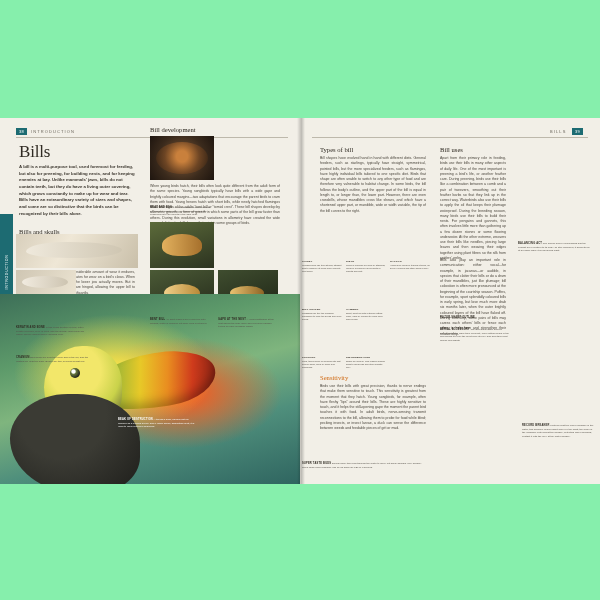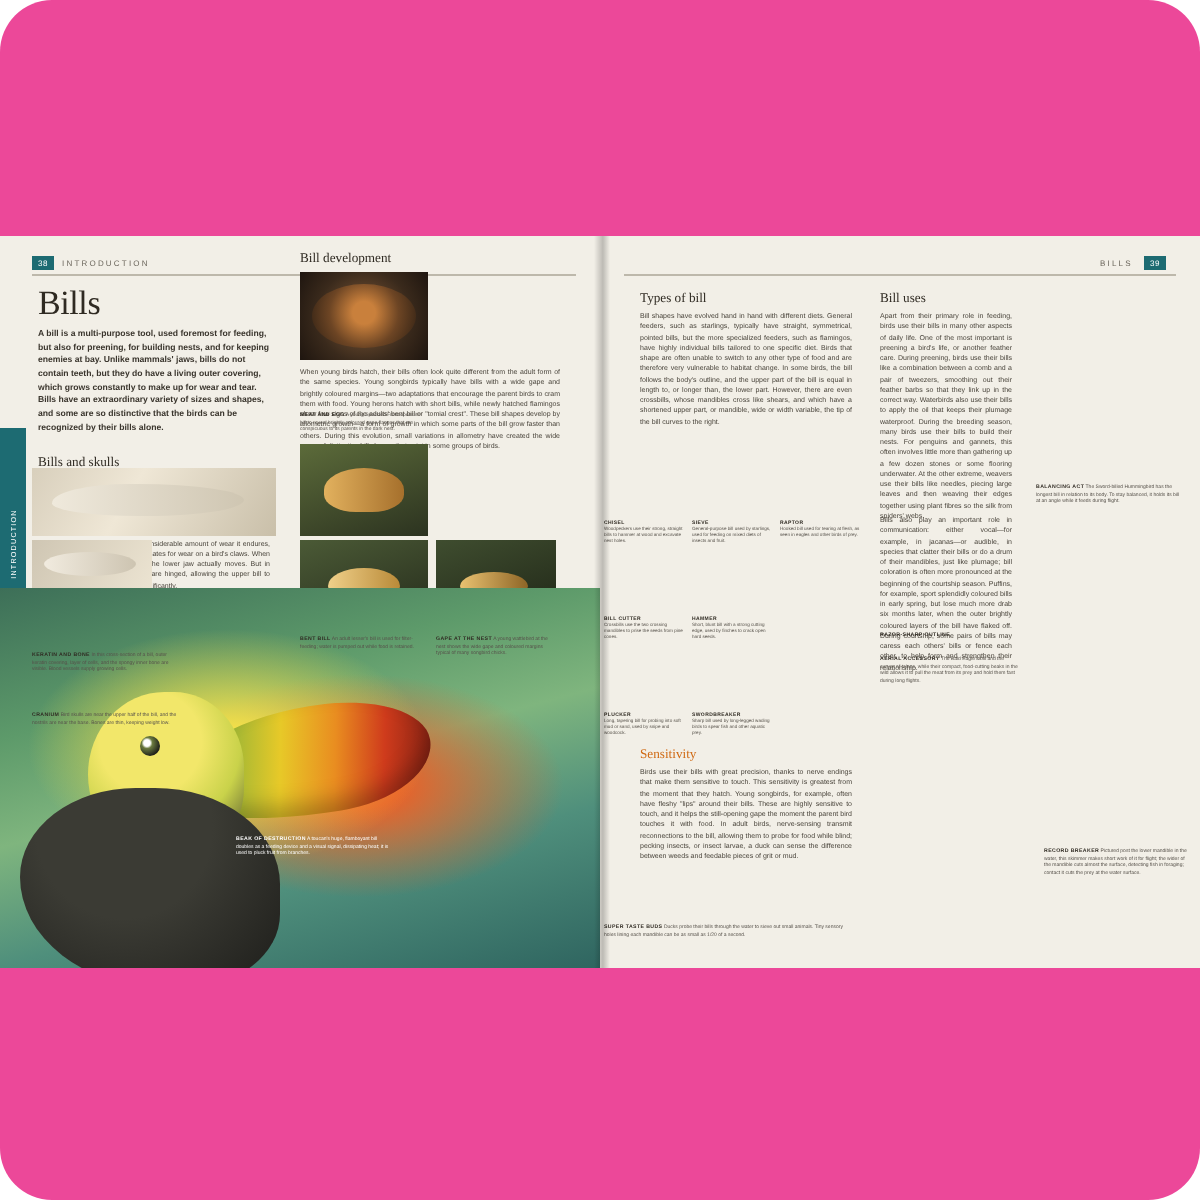--- a/index.html
+++ b/index.html
@@ -1,18 +1,18 @@
 <!DOCTYPE html>
 <html><head>
 <meta charset="utf-8">
 <style>
   html,body{margin:0;padding:0;background:#ffffff;}
   body{width:600px;height:600px;overflow:hidden;font-family:"Liberation Sans",sans-serif;}
 
-  #page{position:relative;width:600px;height:600px;background:#ec4899;border-radius:26px;}
+  #page{position:relative;width:600px;height:600px;background:#86efac;}
 
   
   #spread{position:absolute;left:0;top:118px;width:600px;height:366px;background:#f4f1ea;overflow:hidden;}
 
   
   #gutter{position:absolute;left:297px;top:0;width:8px;height:366px;
     background:linear-gradient(to right,rgba(0,0,0,0) 0%,rgba(0,0,0,.18) 45%,rgba(0,0,0,.22) 55%,rgba(0,0,0,0) 100%);
     z-index:40;pointer-events:none;}
 
   

